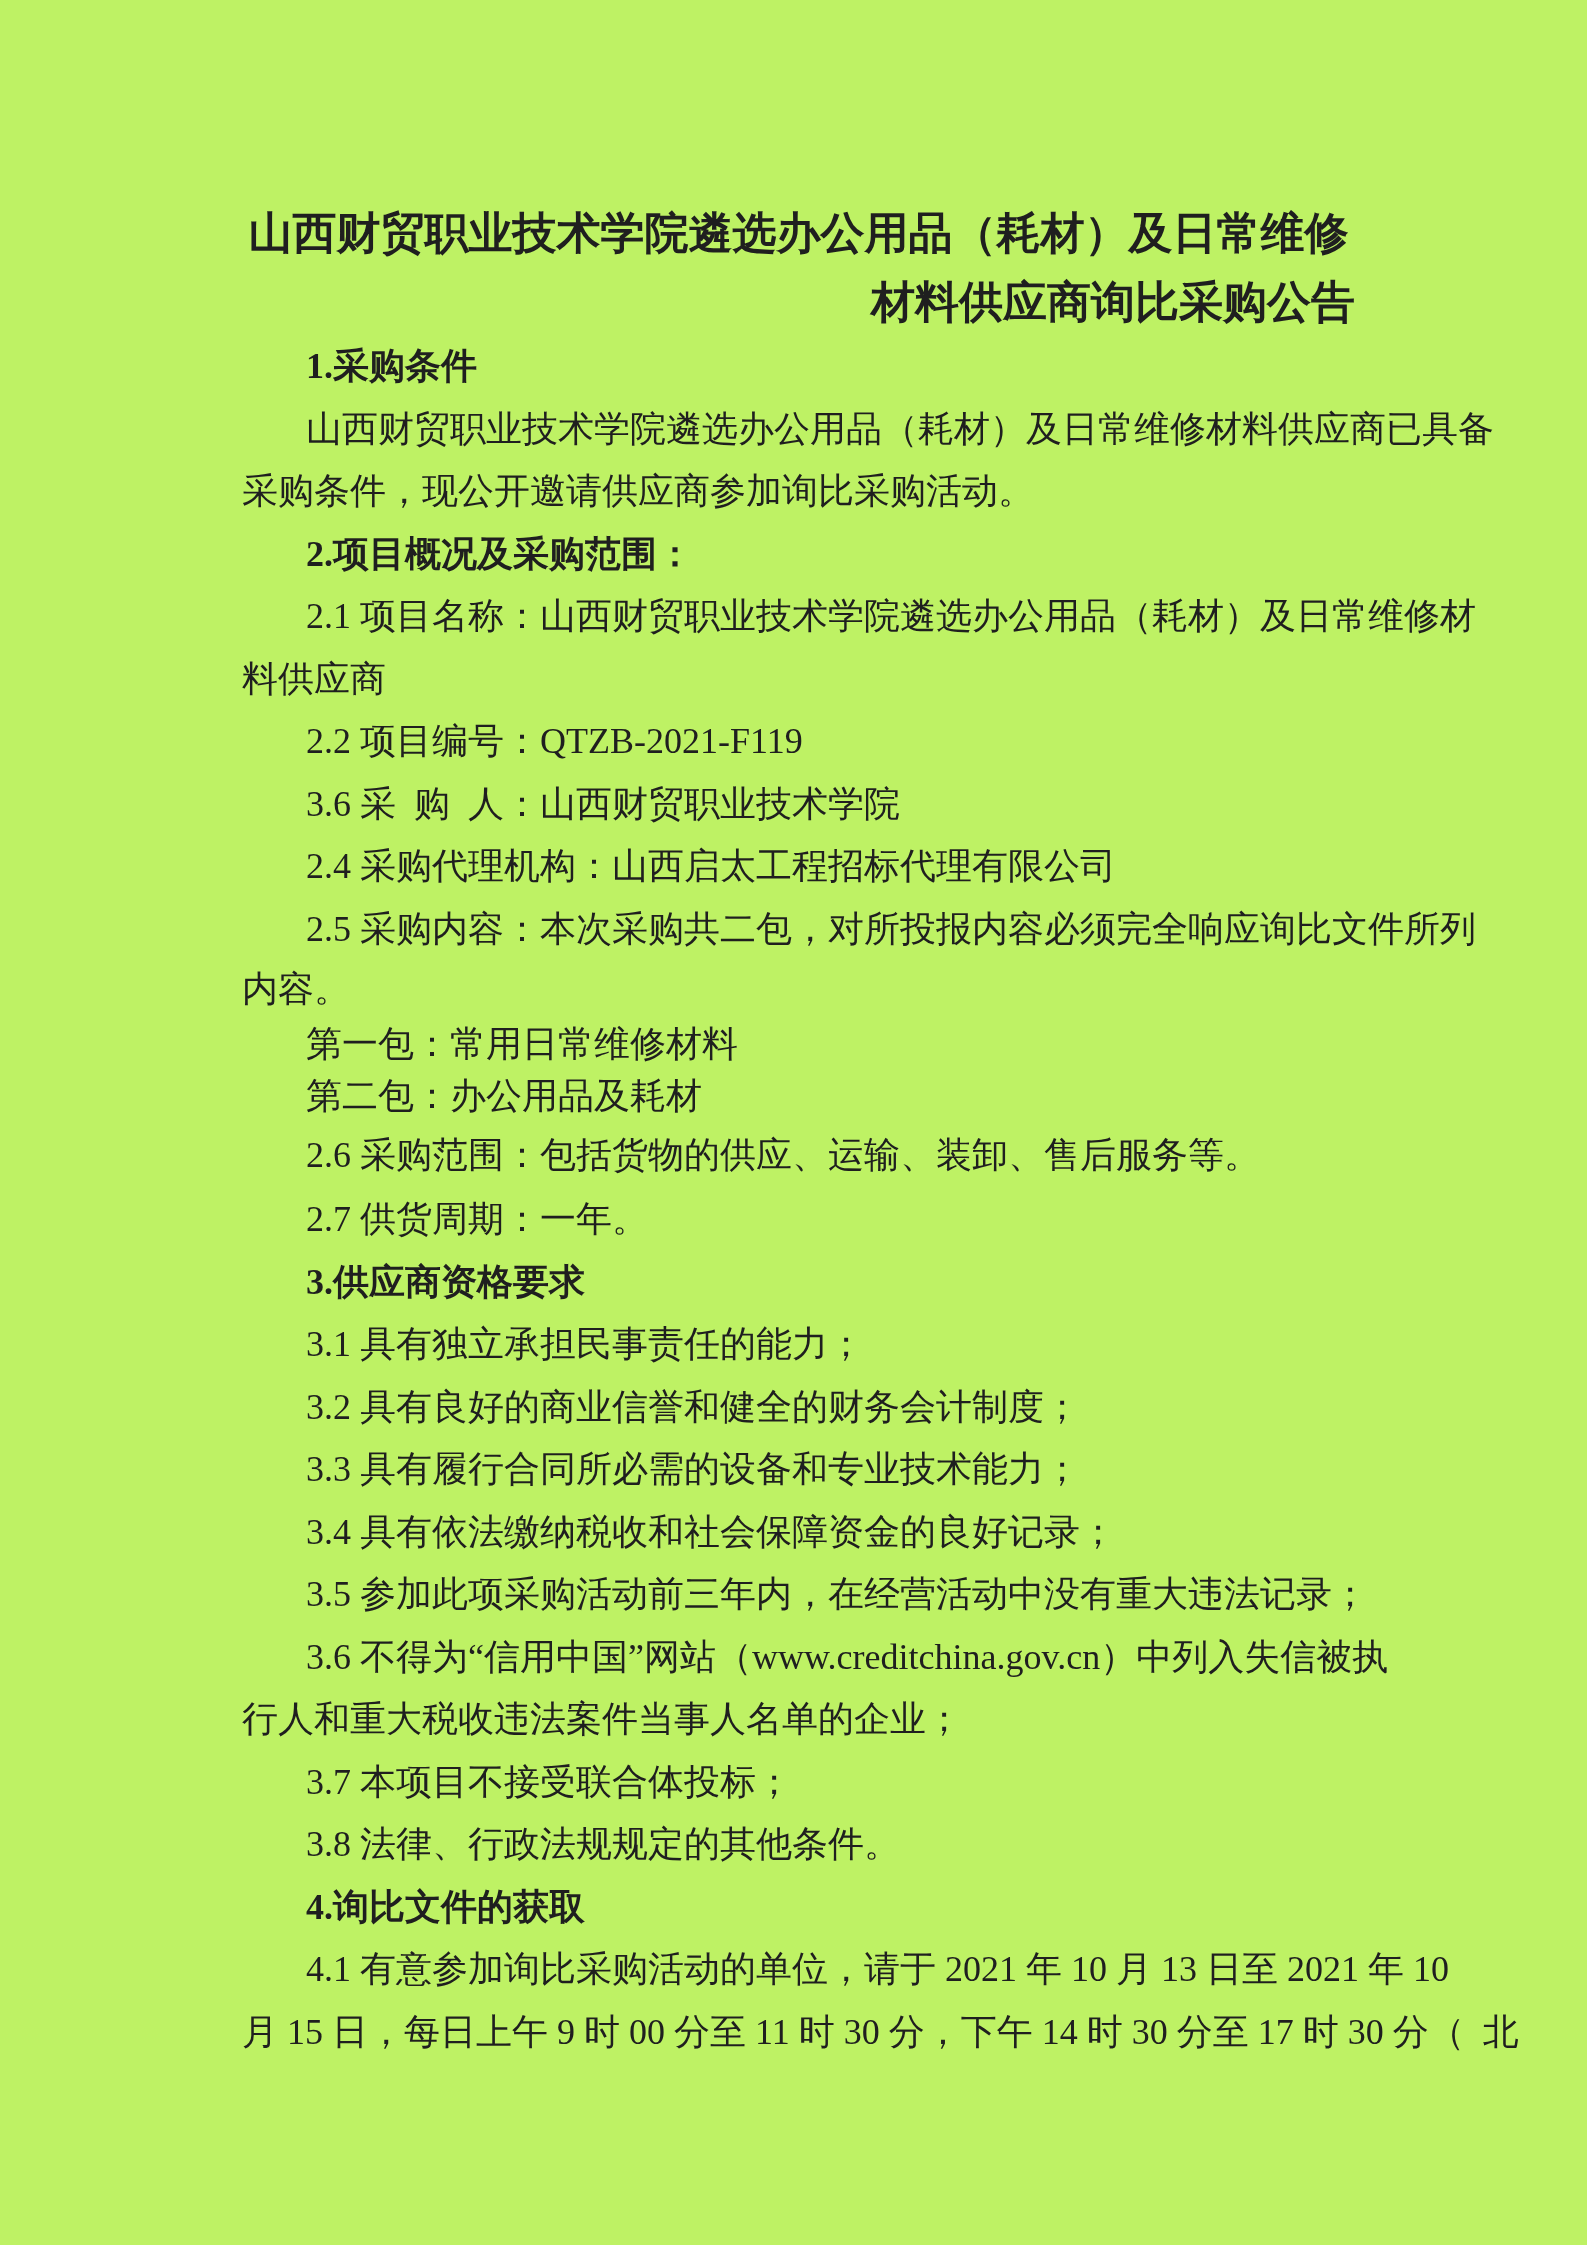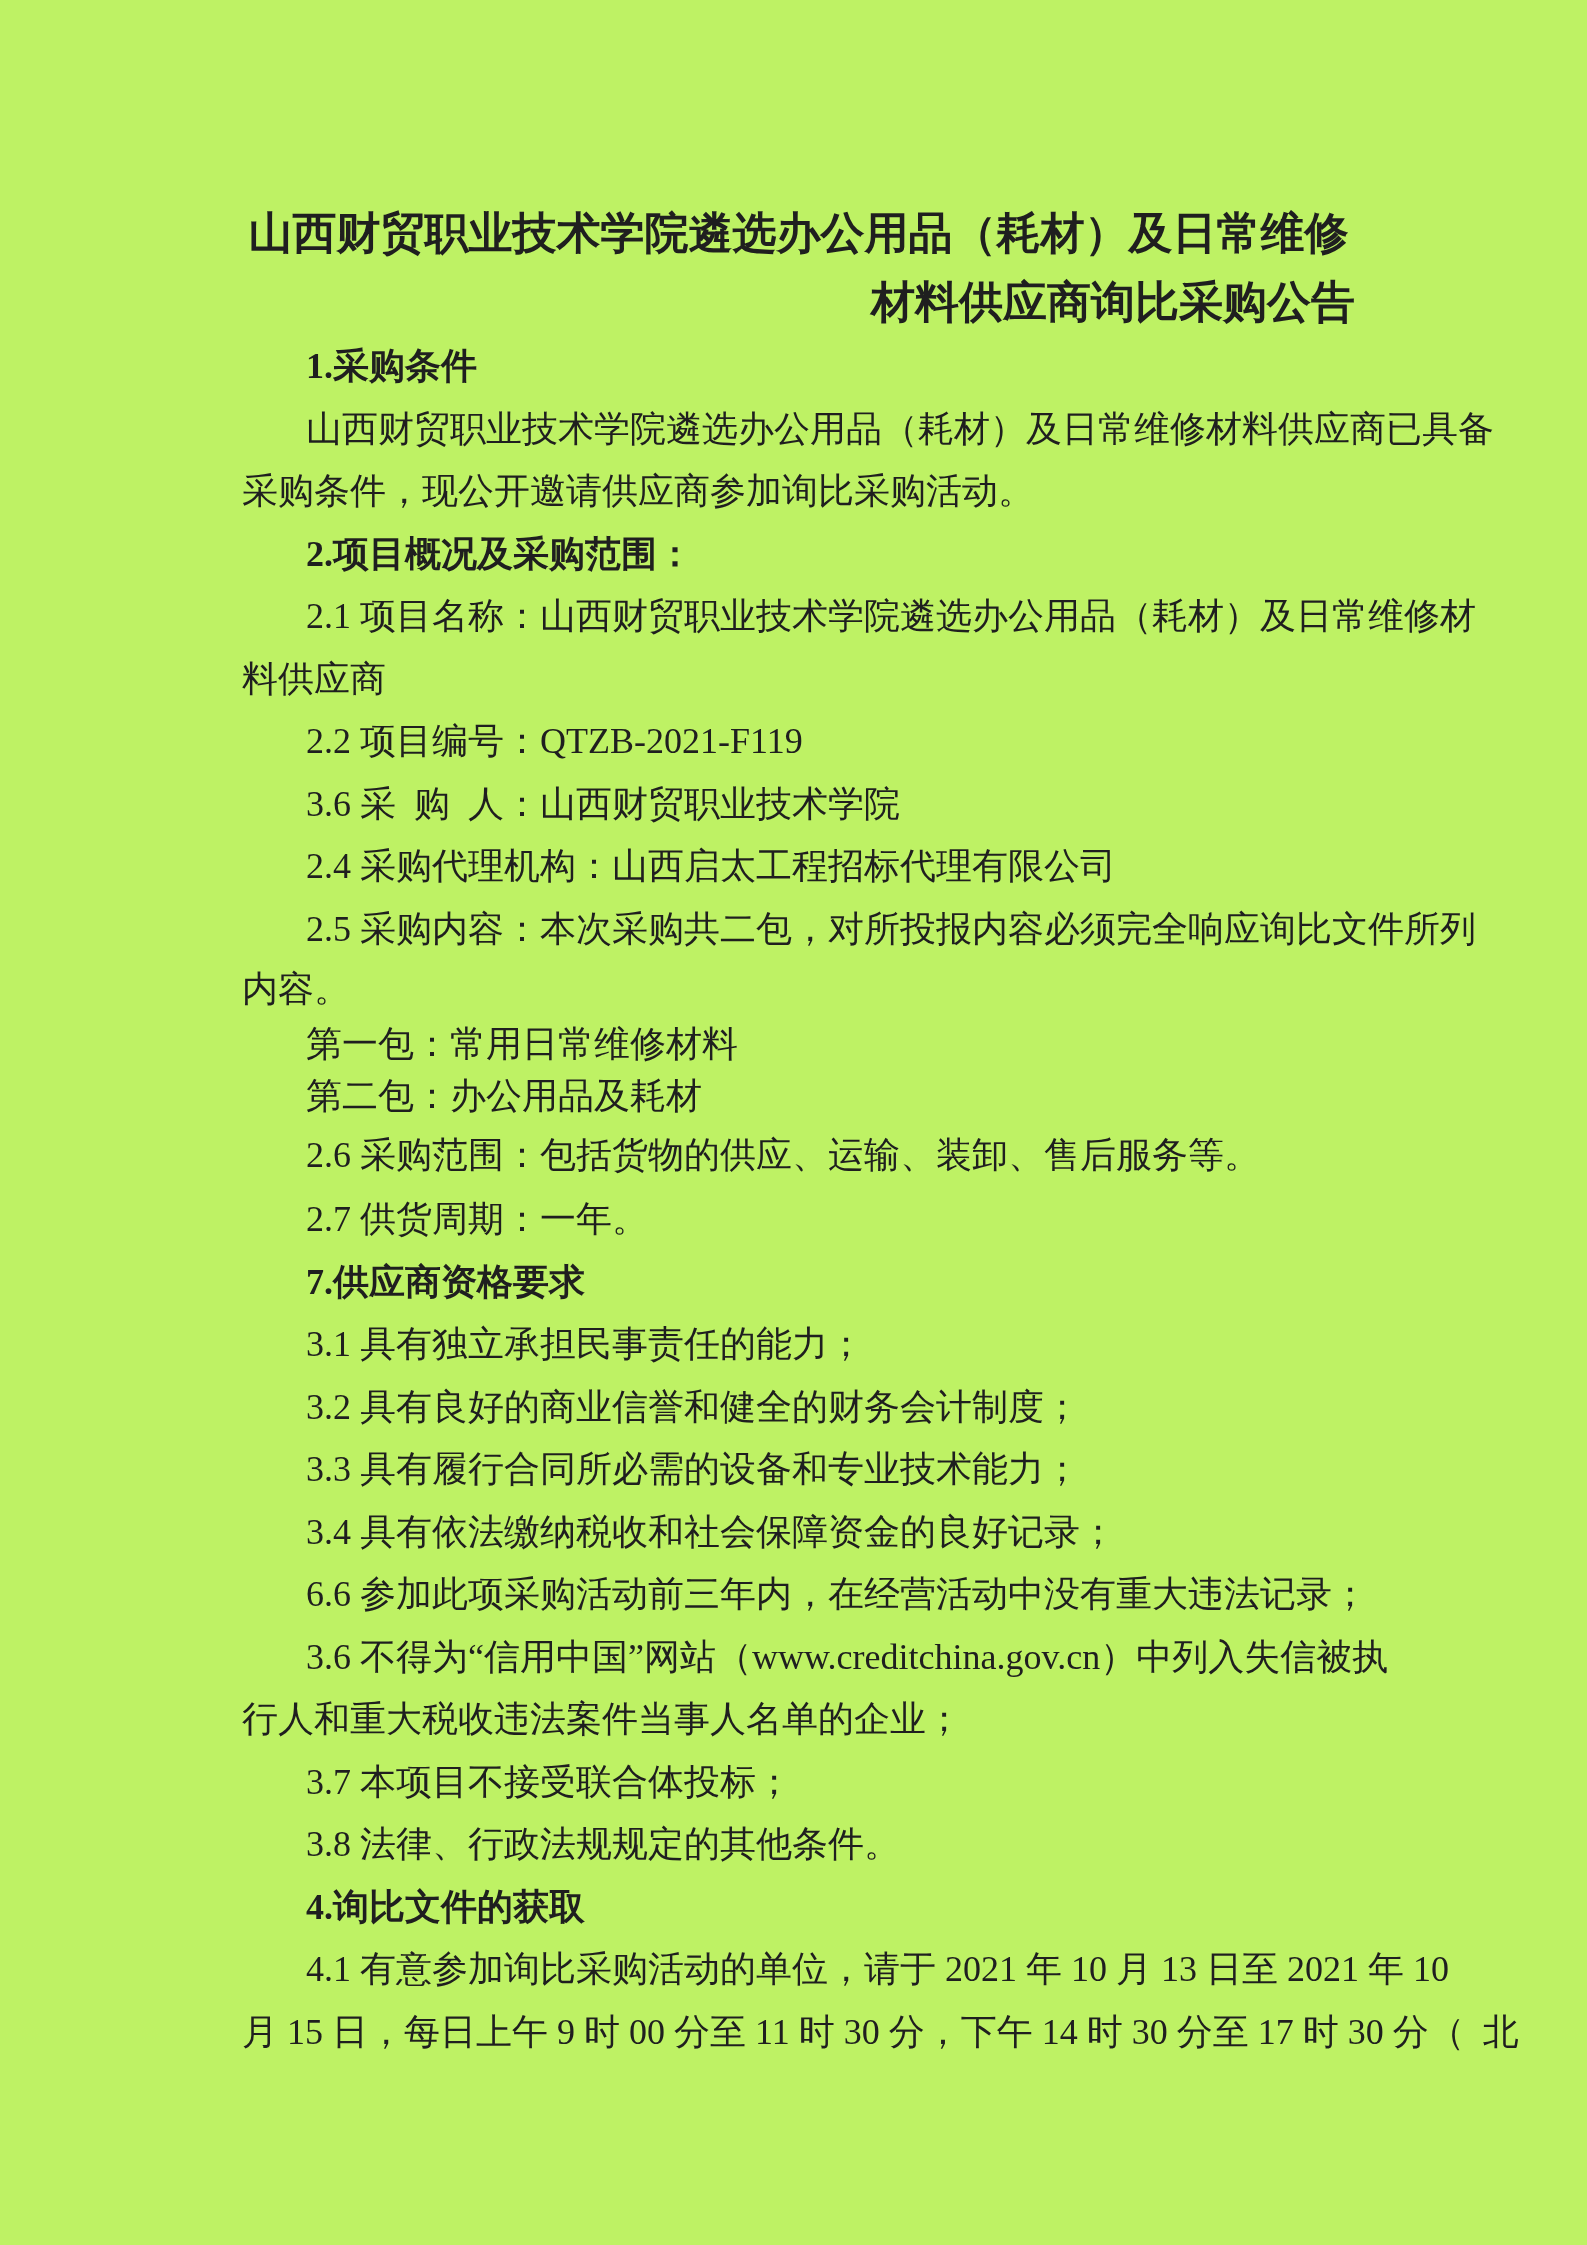--- a/index.html
+++ b/index.html
@@ -70,26 +70,26 @@
     <div class="line indent">2.2 项目编号：QTZB-2021-F119</div>
     <div class="line indent">3.6 采  购  人：山西财贸职业技术学院</div>
     <div class="line indent">2.4 采购代理机构：山西启太工程招标代理有限公司</div>
     <div class="line indent">2.5 采购内容：本次采购共二包，对所投报内容必须完全响应询比文件所列</div>
     <div class="line h58">内容。</div>
     <div class="line indent h52">第一包：常用日常维修材料</div>
     <div class="line indent h52">第二包：办公用品及耗材</div>
     <div class="line indent h66">2.6 采购范围：包括货物的供应、运输、装卸、售后服务等。</div>
     <div class="line indent">2.7 供货周期：一年。</div>
 
-    <div class="line indent bold">7.供应商资格要求</div>
+    <div class="line indent bold">3.供应商资格要求</div>
     <div class="line indent">3.1 具有独立承担民事责任的能力；</div>
     <div class="line indent">3.2 具有良好的商业信誉和健全的财务会计制度；</div>
     <div class="line indent">3.3 具有履行合同所必需的设备和专业技术能力；</div>
     <div class="line indent">3.4 具有依法缴纳税收和社会保障资金的良好记录；</div>
-    <div class="line indent">6.6 参加此项采购活动前三年内，在经营活动中没有重大违法记录；</div>
+    <div class="line indent">3.5 参加此项采购活动前三年内，在经营活动中没有重大违法记录；</div>
     <div class="line indent">3.6 不得为“信用中国”网站（www.creditchina.gov.cn）中列入失信被执</div>
     <div class="line">行人和重大税收违法案件当事人名单的企业；</div>
     <div class="line indent">3.7 本项目不接受联合体投标；</div>
     <div class="line indent">3.8 法律、行政法规规定的其他条件。</div>
 
     <div class="line indent bold">4.询比文件的获取</div>
     <div class="line indent">4.1 有意参加询比采购活动的单位，请于 2021 年 10 月 13 日至 2021 年 10</div>
     <div class="line">月 15 日，每日上午 9 时 00 分至 11 时 30 分，下午 14 时 30 分至 17 时 30 分（  北</div>
 
   </div>

